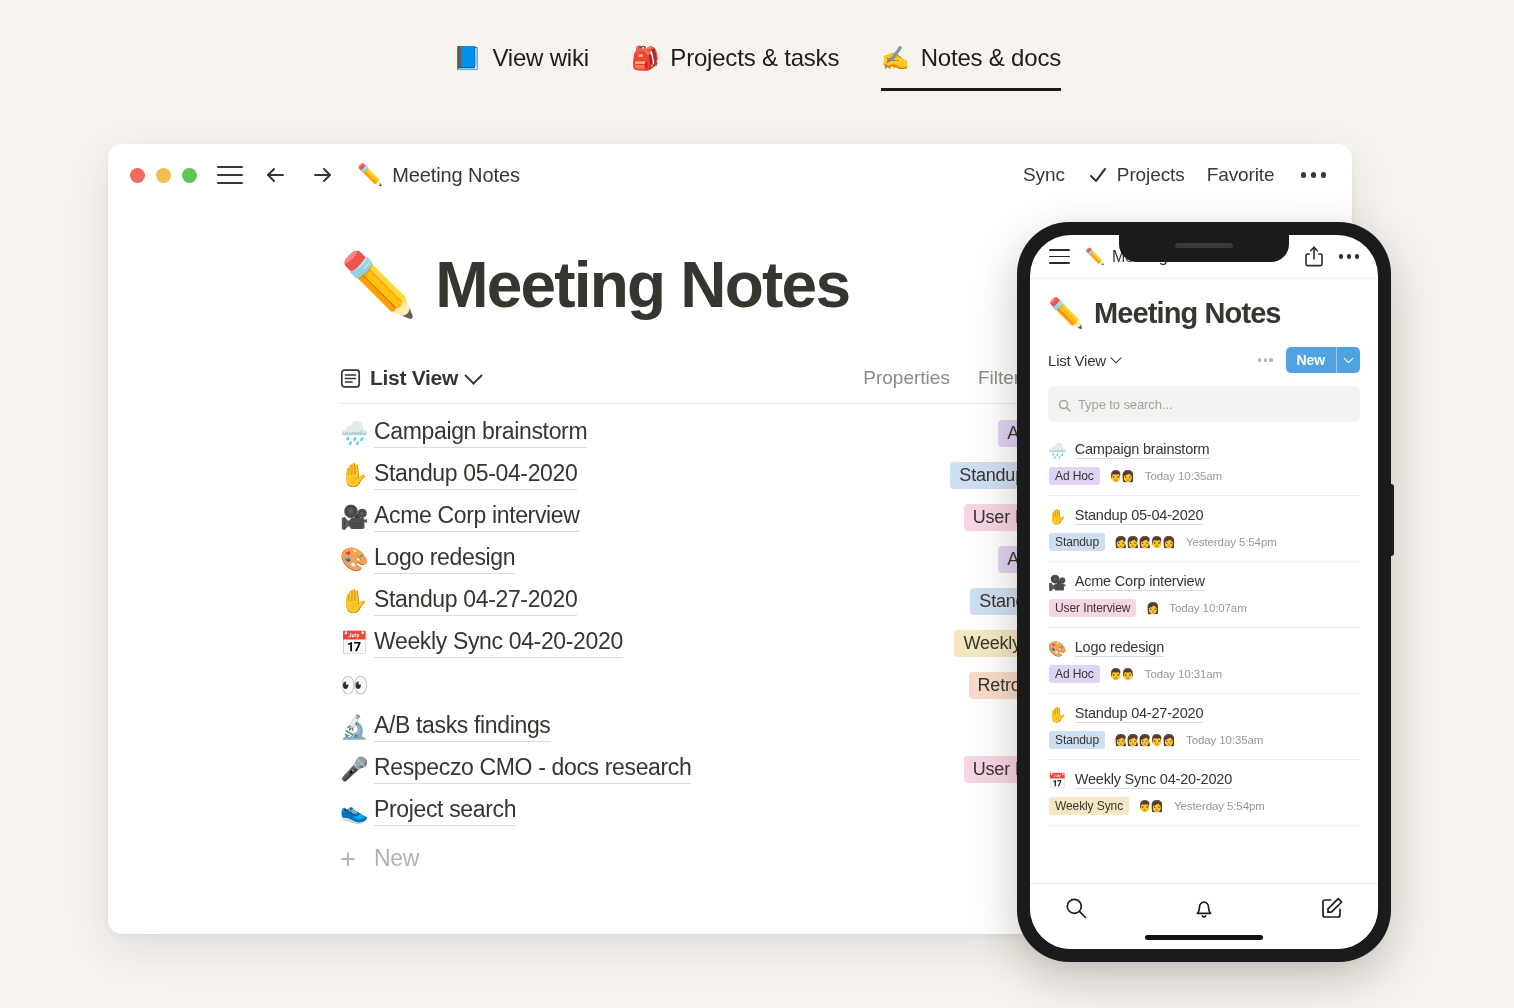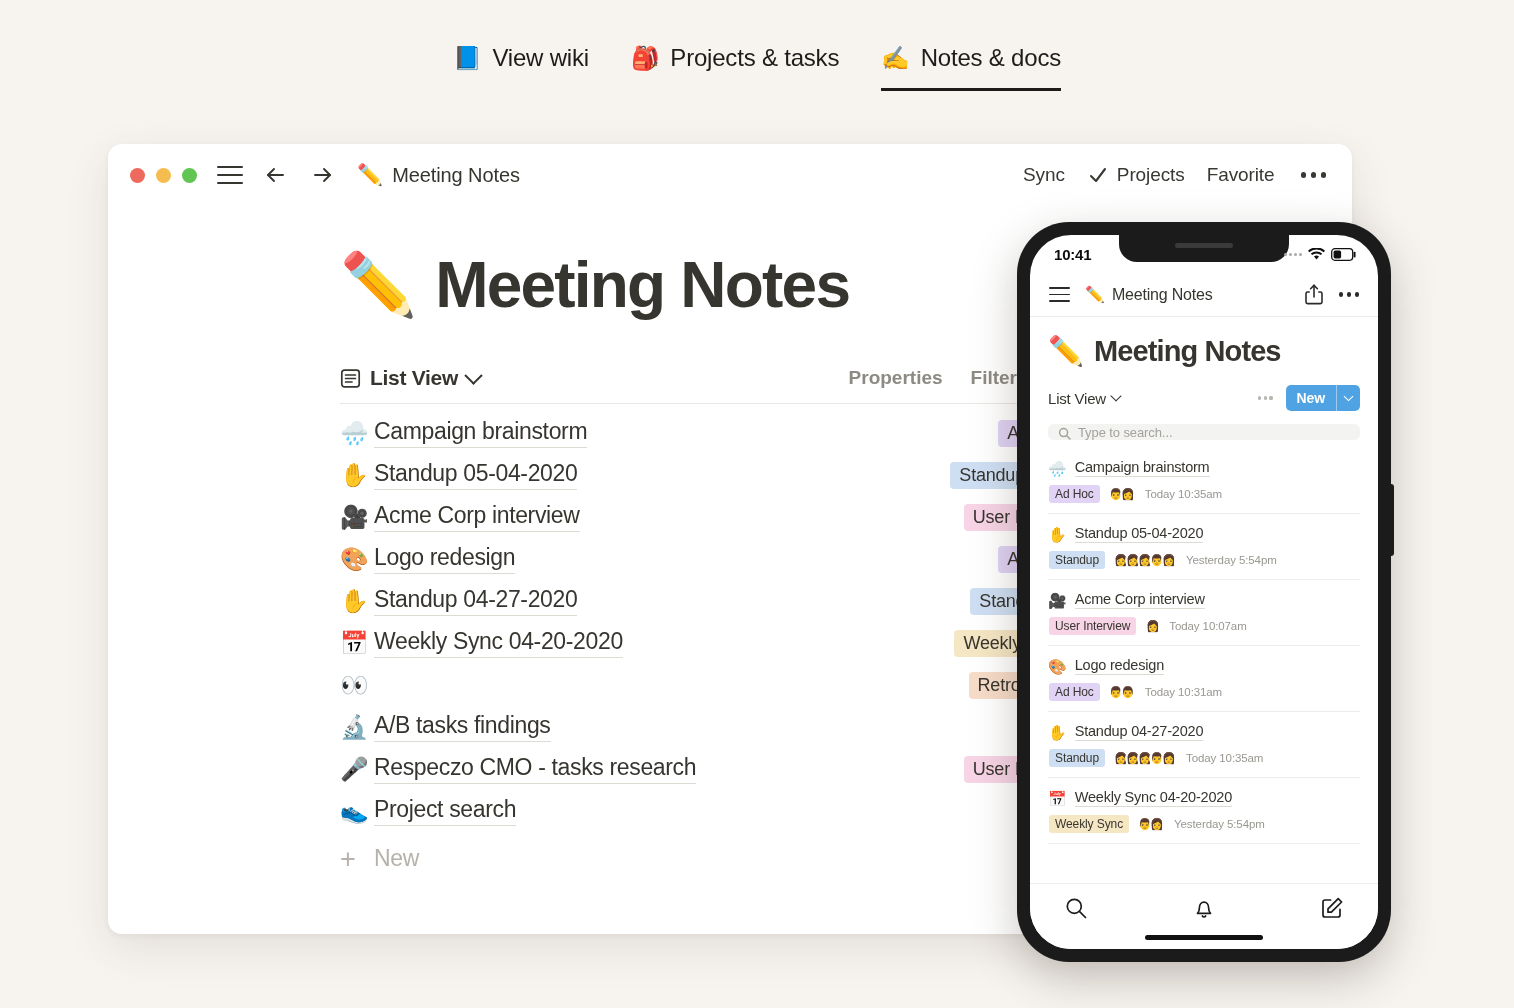--- a/index.html
+++ b/index.html
@@ -73,21 +73,21 @@
   .view-bar {
     margin-top: 44px; width: 792px;
     display: flex; align-items: center; padding-bottom: 13px;
     border-bottom: 1.5px solid #e9e7e3;
   }
   .view-pill { display: flex; align-items: center; gap: 9px; cursor: pointer; }
   .view-pill .vicon { width: 21px; height: 21px; color: #37352f; }
   .view-pill .vtxt { font-size: 21px; font-weight: bold; color: #37352f; letter-spacing: -0.3px; }
   .chev { width: 13px; height: 13px; border-right: 2.2px solid #37352f; border-bottom: 2.2px solid #37352f;
           transform: rotate(45deg) translate(-2px,-2px); }
-  .view-tools { margin-left: auto; display: flex; align-items: center; gap: 28px; font-weight: bold; }
+  .view-tools { margin-left: auto; display: flex; align-items: center; gap: 28px; }
   .view-tools .tool { font-size: 19px; color: #8d8a84; cursor: pointer; }
   .search-ic { width: 21px; height: 21px; color: #8d8a84; }
 
   .list { width: 792px; padding-top: 8px; }
   .row {
     height: 42px; display: flex; align-items: center;
     position: relative;
   }
   .row .emo { font-size: 23px; width: 34px; flex: 0 0 34px; line-height: 1; }
   .row .name {
@@ -182,21 +182,21 @@
     display:flex; align-items:center; background:#4fa3e3; border-radius:5px;
     overflow:hidden; cursor:pointer;
   }
   .new-btn .lbl { color:#fff; font-size:14px; font-weight:bold; padding:5px 11px; letter-spacing:-0.1px;}
   .new-btn .sep { width:1px; align-self:stretch; background:rgba(255,255,255,0.45); }
   .new-btn .dd { padding:5px 8px; display:flex; align-items:center; }
   .new-btn .dd .c { width:7px; height:7px; border-right:1.8px solid #fff; border-bottom:1.8px solid #fff;
                     transform: rotate(45deg) translate(-1.5px,-1.5px); }
 
   .ph-search {
-    margin-top: 13px; height: 16px; background:#f3f3f1; border-radius:6px;
+    margin-top: 13px; height: 36px; background:#f3f3f1; border-radius:6px;
     display:flex; align-items:center; gap:7px; padding: 0 10px;
   }
   .ph-search .s-ic { width:13px; height:13px; color:#a5a29c; }
   .ph-search .s-ph { font-size:13px; color:#a5a29c; letter-spacing:-0.1px; }
 
   .ph-list { margin-top: 8px; }
   .ph-item { padding: 11px 0 10px 0; border-bottom: 1px solid #eeedeb; }
   .ph-item .l1 { display:flex; align-items:center; gap:8px; }
   .ph-item .l1 .emo { font-size:15px; line-height:1; }
   .ph-item .l1 .nm {
@@ -409,21 +409,21 @@
             <span class="name">A/B tasks findings</span>
             <span class="right">
               <span class="tag adhoc">Ad Hoc</span>
               <span class="avs">
                 <span class="av">👨</span>
               </span>
             </span>
           </div>
           <div class="row">
             <span class="emo">🎤</span>
-            <span class="name">Respeczo CMO - tasks research</span>
+            <span class="name">Respeczo CMO - docs research</span>
             <span class="right">
               <span class="tag ui">User Interview</span>
               <span class="avs">
                 <span class="av">👩</span>
               </span>
             </span>
           </div>
           <div class="row">
             <span class="emo">👟</span>
             <span class="name">Project search</span>
@@ -441,45 +441,20 @@
         </div>
     </div>
   </div>
 
   <div class="phone">
     <div class="phone-screen">
       <div class="notch">
           <i></i>
         </div>
 
-      <div class="statusbar">
-        <span class="st-time">10:41</span>
-        <span class="st-right">
-          <span class="st-dots">
-              <b></b>
-              <b></b>
-              <b></b>
-              <b></b>
-            </span>
-          <span class="wifi">
-            <svg viewBox="0 0 17 13" width="17" height="13" fill="#111">
-                <path d="M8.5 11.6 L6 8.6a4 4 0 0 1 5 0z"></path>
-                <path d="M8.5 5.4a6.6 6.6 0 0 0-4.4 1.7l-1.3-1.5a8.6 8.6 0 0 1 11.4 0l-1.3 1.5a6.6 6.6 0 0 0-4.4-1.7z"></path>
-                <path d="M8.5 1.4a10.6 10.6 0 0 0-7.2 2.8L0 2.7a12.6 12.6 0 0 1 17 0l-1.3 1.5a10.6 10.6 0 0 0-7.2-2.8z"></path>
-              </svg>
-          </span>
-          <span class="batt">
-            <svg viewBox="0 0 26 13" width="26" height="13" fill="none">
-              <rect x="0.7" y="0.7" width="21" height="11.6" rx="3.2" stroke="#111" stroke-width="1.3"></rect>
-              <rect x="2.6" y="2.6" width="7.5" height="7.8" rx="1.6" fill="#111"></rect>
-              <path d="M23.6 4.6 v4" stroke="#111" stroke-width="1.9" stroke-linecap="round"></path>
-            </svg>
-          </span>
-        </span>
-      </div>
 
       <div class="ph-topbar">
         <span class="ph-ham">
             <i></i>
             <i></i>
             <i></i>
           </span>
         <span class="ph-doc">
           <span class="emo">✏️</span>
           <span class="txt">Meeting Notes</span>

